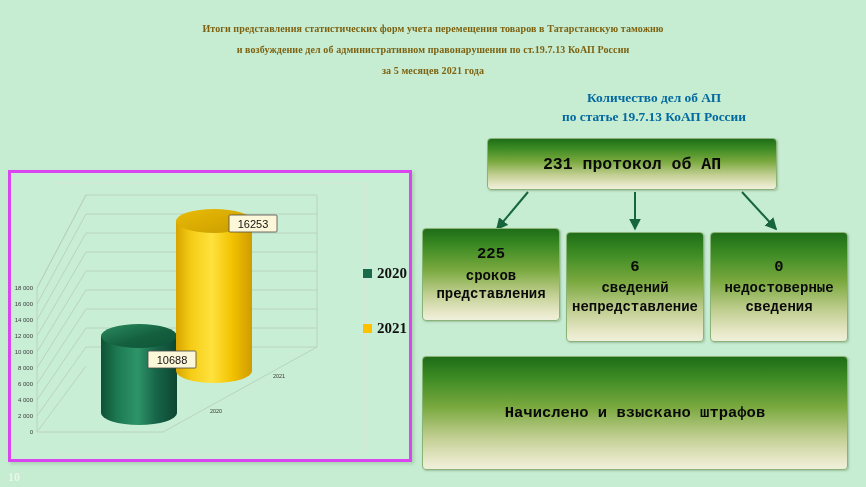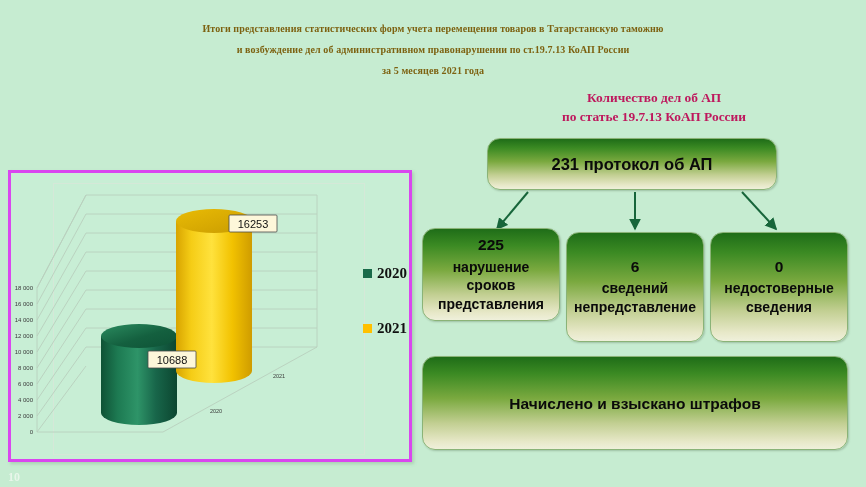--- a/index.html
+++ b/index.html
@@ -24,21 +24,21 @@
   }
 
   
   .left-heading{
     position:absolute;left:4px;top:100px;width:432px;
     text-align:center;color:#7d6211;font-weight:bold;
     font-size:13.4px;line-height:20px;
   }
   .right-heading{
     position:absolute;left:452px;top:88px;width:404px;
-    text-align:center;color:#be185d;font-weight:bold;
+    text-align:center;color:#0369a1;font-weight:bold;
     font-size:13.4px;line-height:19px;
   }
 
   
   .chart-panel{
     position:absolute;left:8px;top:170px;width:404px;height:292px;
     background:#c8eed5;
     border:3px solid #d946ef;
     box-shadow:2px 2px 3px rgba(120,160,120,.35);
     box-sizing:border-box;
@@ -53,36 +53,36 @@
   .legend{
     position:absolute;left:352px;top:92px;width:60px;
   }
   .legend-row{display:flex;align-items:center;margin-bottom:38px;}
   .legend-swatch{width:9px;height:9px;display:inline-block;margin-right:5px;}
   .legend-label{font-size:15px;font-weight:bold;color:#111;font-family:"Liberation Serif",serif;}
 
   
   .gbox{
     position:absolute;
-    border-radius:13px;
+    border-radius:4px;
     background:linear-gradient(180deg,#1f6d18 0%,#3b8a23 18%,#7aa93f 45%,#c2cf92 72%,#e7e8c8 92%,#eff0db 100%);
     border:1px solid #8ab377;
     box-shadow:1px 1px 2px rgba(100,130,100,.4);
     box-sizing:border-box;
     display:flex;align-items:center;justify-content:center;
     text-align:center;
     color:#0a0a0a;
     font-weight:bold;
-    font-family:Liberation Sans, sans-serif;
+    font-family:Liberation Mono, monospace;
   }
   .box-protocol{left:487px;top:138px;width:290px;height:52px;font-size:16.5px;}
   .box-a{left:422px;top:228px;width:138px;height:93px;}
   .box-b{left:566px;top:232px;width:138px;height:110px;}
   .box-c{left:710px;top:232px;width:138px;height:110px;}
-  .box-fine{left:422px;top:356px;width:426px;height:94px;font-size:15.5px;line-height:23px;}
+  .box-fine{left:422px;top:356px;width:426px;height:114px;font-size:15.5px;line-height:23px;}
 
   .bx-inner{padding:0 5px;line-height:18.5px;font-size:14px;}
   .bx-num{display:block;font-size:15.5px;margin-bottom:3px;}
   .bx-txt{display:block;}
 
   .arrows{position:absolute;left:0;top:0;width:866px;height:487px;pointer-events:none;}
 
   
   .page-num{
     position:absolute;left:8px;top:470px;
@@ -239,21 +239,20 @@
     <line x1="742" y1="192" x2="776" y2="229" stroke="#17653a" stroke-width="2" marker-end="url(#ah)"></line>
   </svg>
 
   <div class="gbox box-protocol">
     <span>231 протокол  об АП</span>
   </div>
 
   <div class="gbox box-a">
     <div class="bx-inner">
       <span class="bx-num">225</span>
-      <span class="bx-txt">нарушение</span>
       <span class="bx-txt">сроков</span>
       <span class="bx-txt">представления</span>
     </div>
   </div>
 
   <div class="gbox box-b">
     <div class="bx-inner">
       <span class="bx-num">6</span>
       <span class="bx-txt">сведений</span>
       <span class="bx-txt">непредставление</span>

